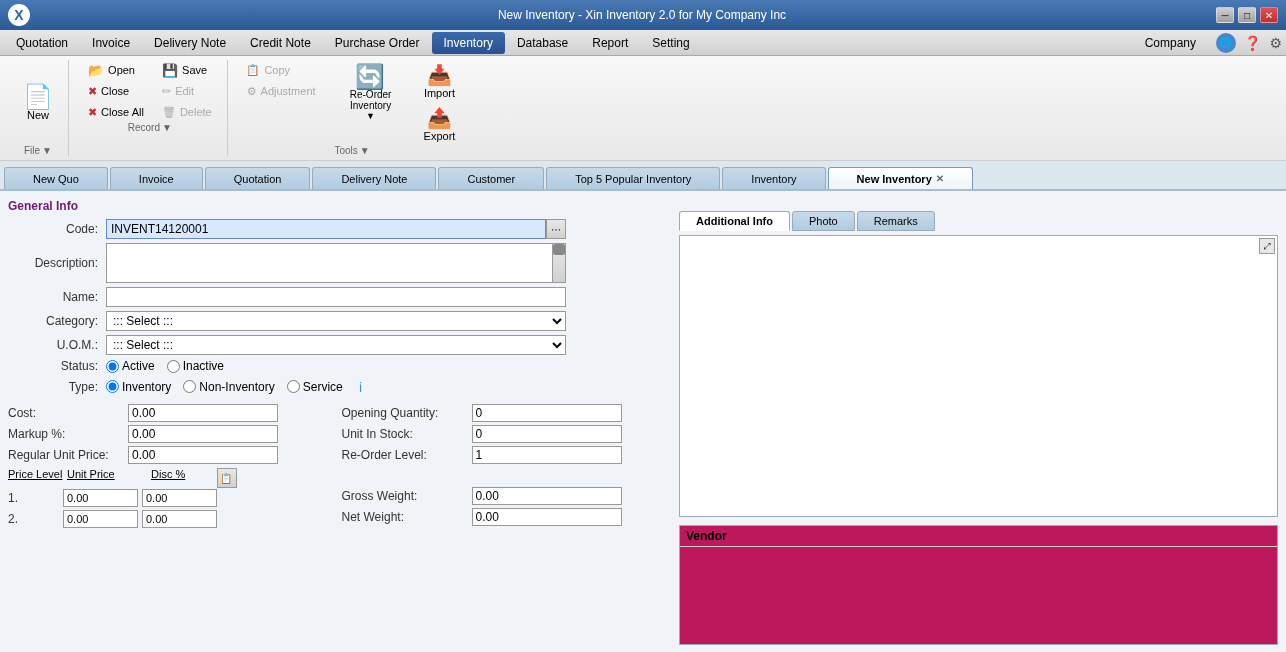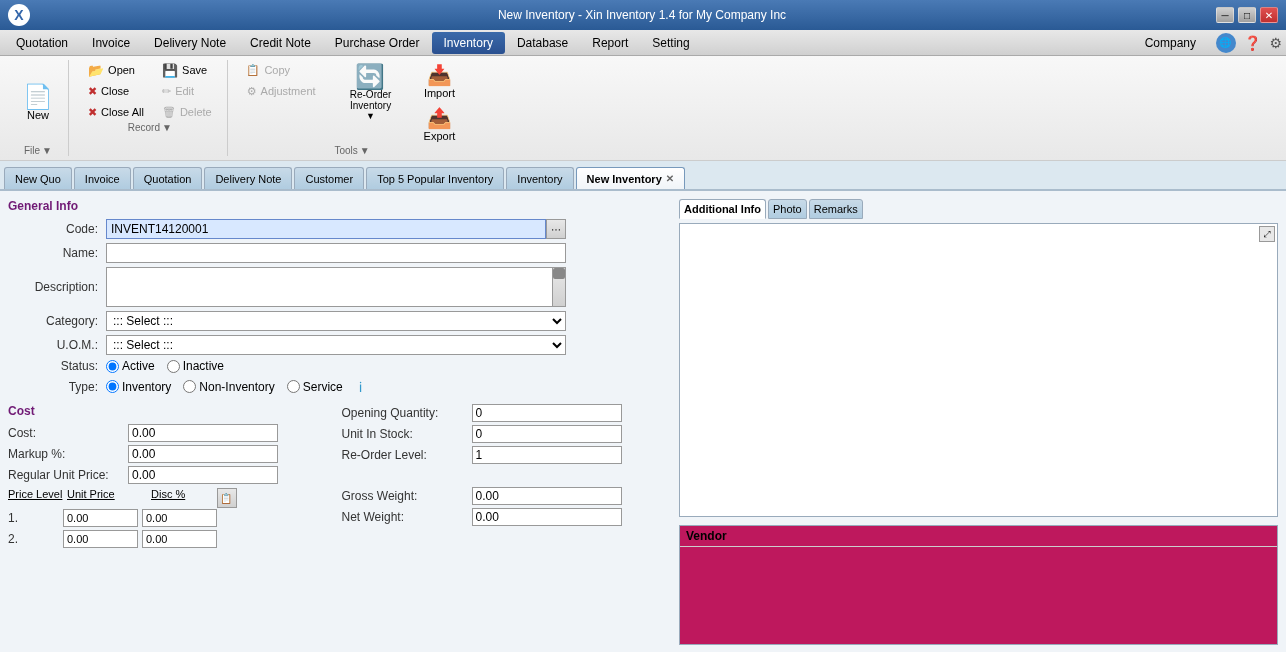--- a/index.html
+++ b/index.html
@@ -112,21 +112,21 @@
     
     .tab-bar {
       background: #dce8f0;
       display: flex;
       align-items: flex-end;
       padding: 4px 4px 0;
       border-bottom: 2px solid #aabccc;
       height: 30px;
     }
     .tab {
-      padding: 3px 10px;
+      padding: 3px 28px;
       background: linear-gradient(to bottom, #c8dae8, #b0cce0);
       border: 1px solid #99aabb;
       border-bottom: none;
       border-radius: 3px 3px 0 0;
       cursor: pointer;
       font-size: 11px;
       margin-right: 2px;
       height: 22px;
       display: flex; align-items: center; gap: 4px;
     }
@@ -236,27 +236,28 @@
       flex-shrink: 0;
       padding: 8px;
       display: flex;
       flex-direction: column;
     }
     .right-tab-bar {
       display: flex;
       margin-bottom: 4px;
     }
     .right-tab {
-      padding: 3px 4px;
+      padding: 3px 16px;
       background: linear-gradient(to bottom, #c8dae8, #b0cce0);
       border: 1px solid #99aabb;
       border-radius: 3px 3px 0 0;
       cursor: pointer;
       font-size: 11px;
       margin-right: 2px;
+      margin-top: 12px;
     }
     .right-tab.active {
       background: white;
       border-bottom-color: white;
       font-weight: bold;
     }
     .right-content {
       flex: 1;
       border: 1px solid #99aabb;
       background: white;
@@ -341,21 +342,21 @@
     }
     .price-level-col { font-size: 11px; text-decoration: underline; cursor: pointer; }
   </style>
 </head>
 <body>
 
 <div class="title-bar">
   <div style="width:60px; display:flex; align-items:center; gap:4px;">
     <div style="width:22px;height:22px;background:white;border-radius:50%;display:flex;align-items:center;justify-content:center;font-size:14px;font-weight:bold;color:#3366aa;">X</div>
   </div>
-  <div class="title-bar-title">New Inventory - Xin Inventory 1.4 for My Company Inc</div>
+  <div class="title-bar-title">New Inventory - Xin Inventory 2.0 for My Company Inc</div>
   <div class="title-bar-controls">
     <div class="title-btn">─</div>
     <div class="title-btn">□</div>
     <div class="title-btn close">✕</div>
   </div>
 </div>
 
 <div class="menu-bar">
   <div class="menu-item">Quotation</div>
   <div class="menu-item">Invoice</div>
@@ -498,32 +499,32 @@
 
     <div class="form-group">
       <div class="form-label">Code:</div>
       <div class="input-with-btn">
         <input type="text" class="form-input code-input" value="INVENT14120001" style="">
         <div class="input-btn">⋯</div>
       </div>
     </div>
 
     <div class="form-group">
-      <div class="form-label">Name:</div>
-      <input type="text" class="form-input" style="max-width: 460px; width: 100%;">
-    </div>
-
-    <div class="form-group">
       <div class="form-label">Description:</div>
       <div style="flex:1; max-width:460px; position:relative; display:flex;">
         <textarea class="form-textarea" style="flex: 1 1 0%; resize: none;"></textarea>
         <div style="position:absolute;right:0;top:0;bottom:0;width:14px;background:linear-gradient(to bottom,#e8e8e8,#d0d0d0);border:1px solid #999;display:flex;flex-direction:column;justify-content:space-between;">
           <div style="background:#888;width:100%;height:30%;border-radius:2px;"></div>
         </div>
       </div>
+    </div>
+
+    <div class="form-group">
+      <div class="form-label">Name:</div>
+      <input type="text" class="form-input" style="max-width: 460px; width: 100%;">
     </div>
 
     <div class="form-group">
       <div class="form-label">Category:</div>
       <select class="form-select">
         <option>::: Select :::</option>
       </select>
     </div>
 
     <div class="form-group">
@@ -562,21 +563,20 @@
           <input type="radio" name="type" style="">
           <span>Service</span>
         </div>
         <span class="info-icon">ℹ</span>
       </div>
     </div>
 
     <div class="bottom-sections">
 
       <div class="cost-section">
-        <div class="section-title">Cost</div>
 
         <div class="cost-form-group">
           <div class="cost-label">Cost:</div>
           <input type="text" class="cost-input" value="0.00" style="">
         </div>
         <div class="cost-form-group">
           <div class="cost-label">Markup %:</div>
           <input type="text" class="cost-input" value="0.00" style="">
         </div>
         <div class="cost-form-group">

